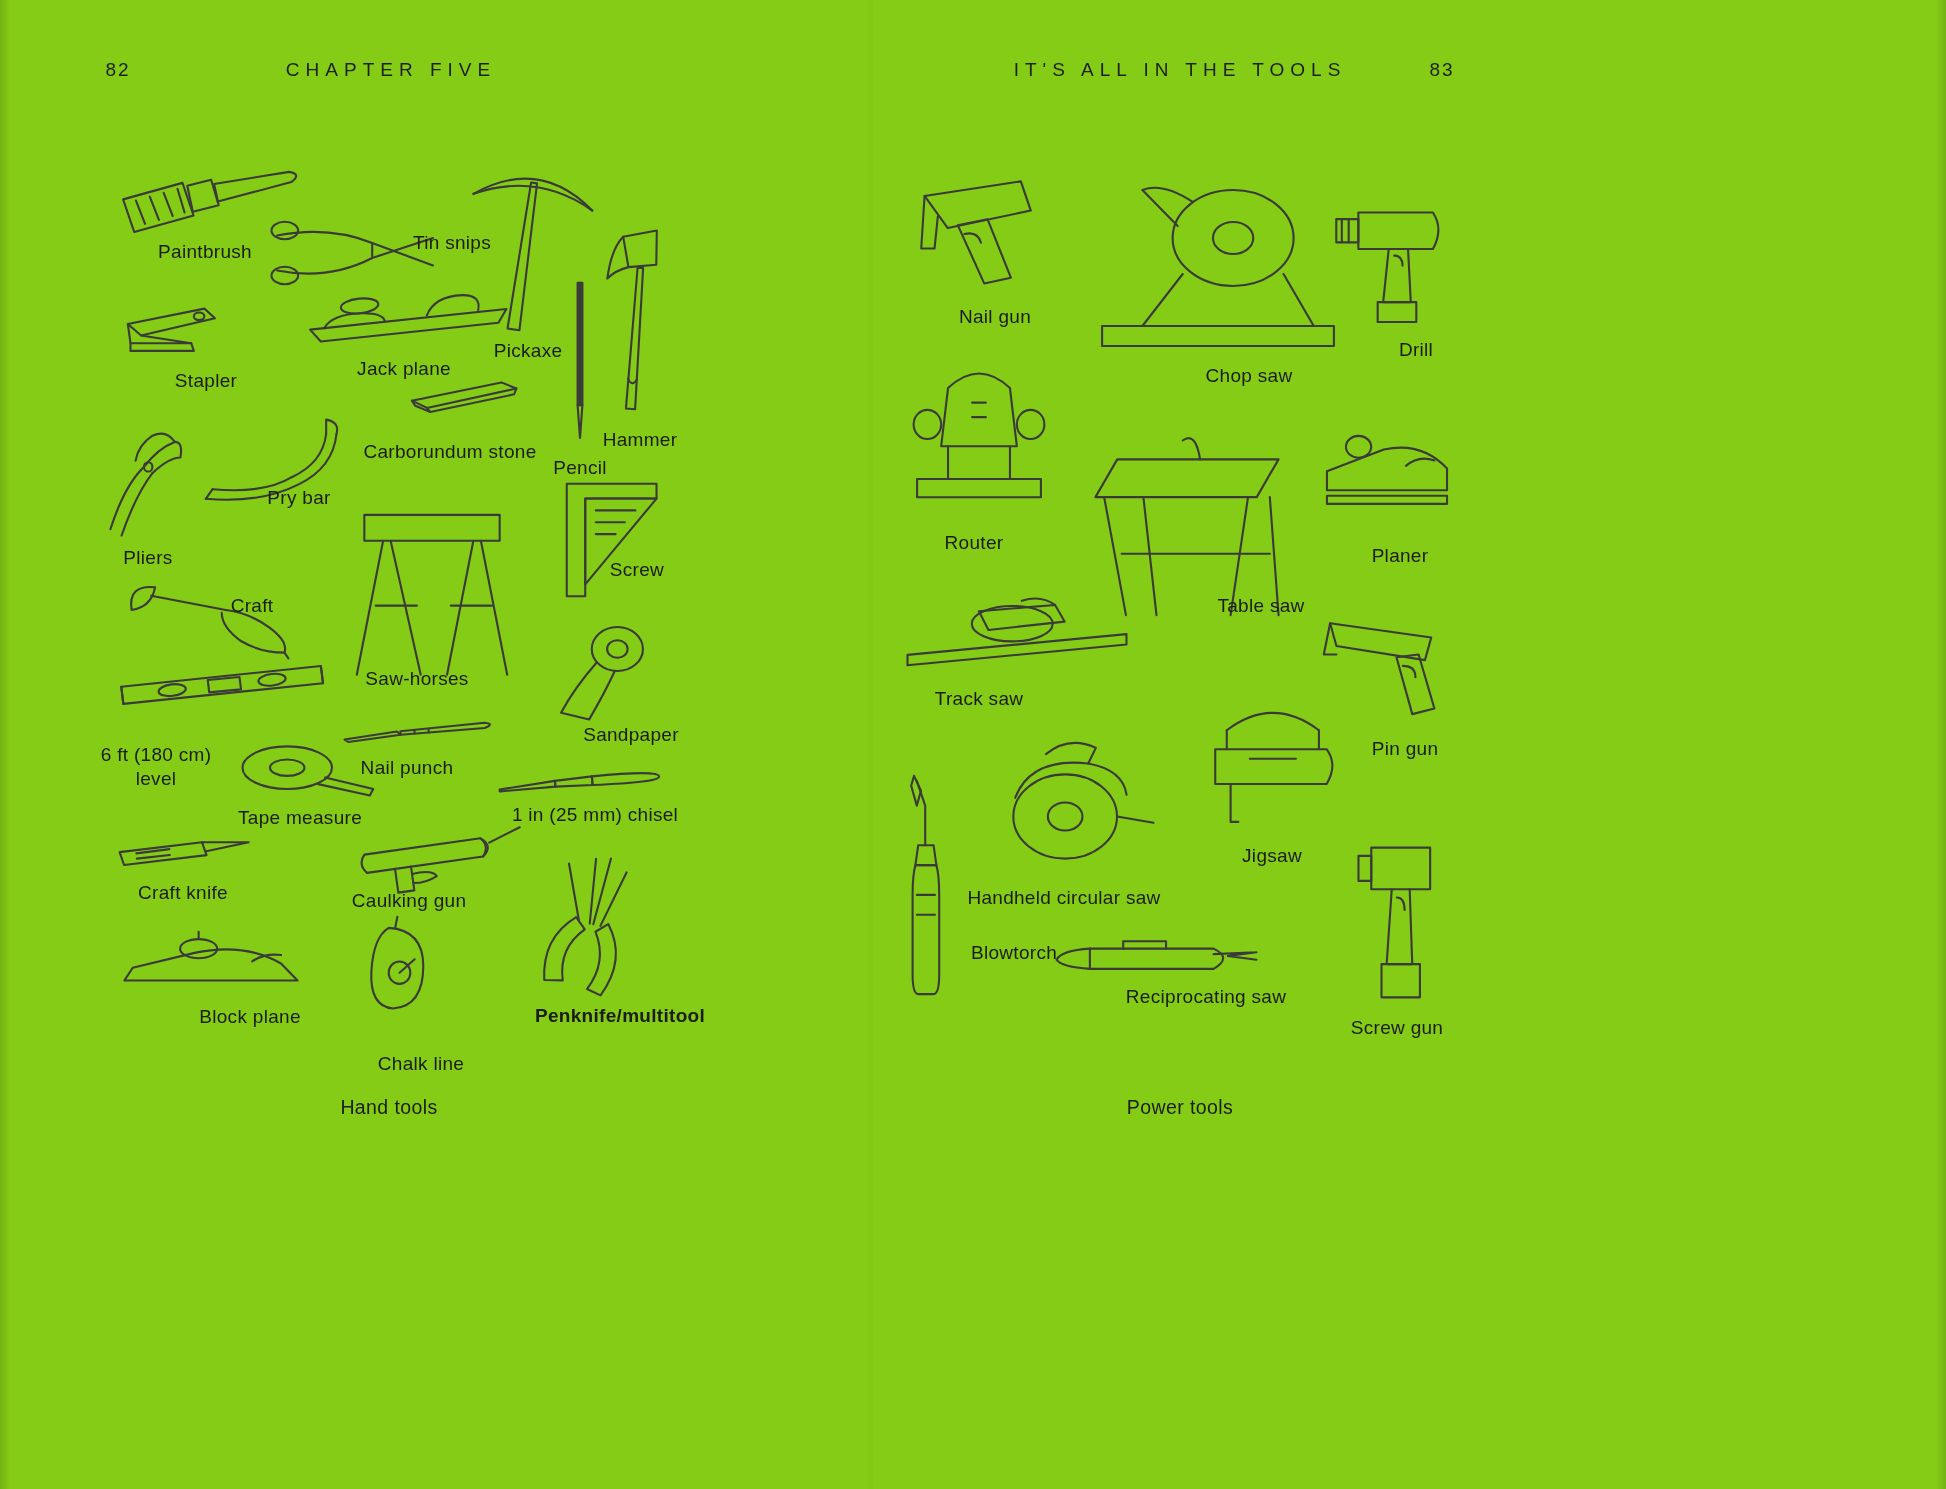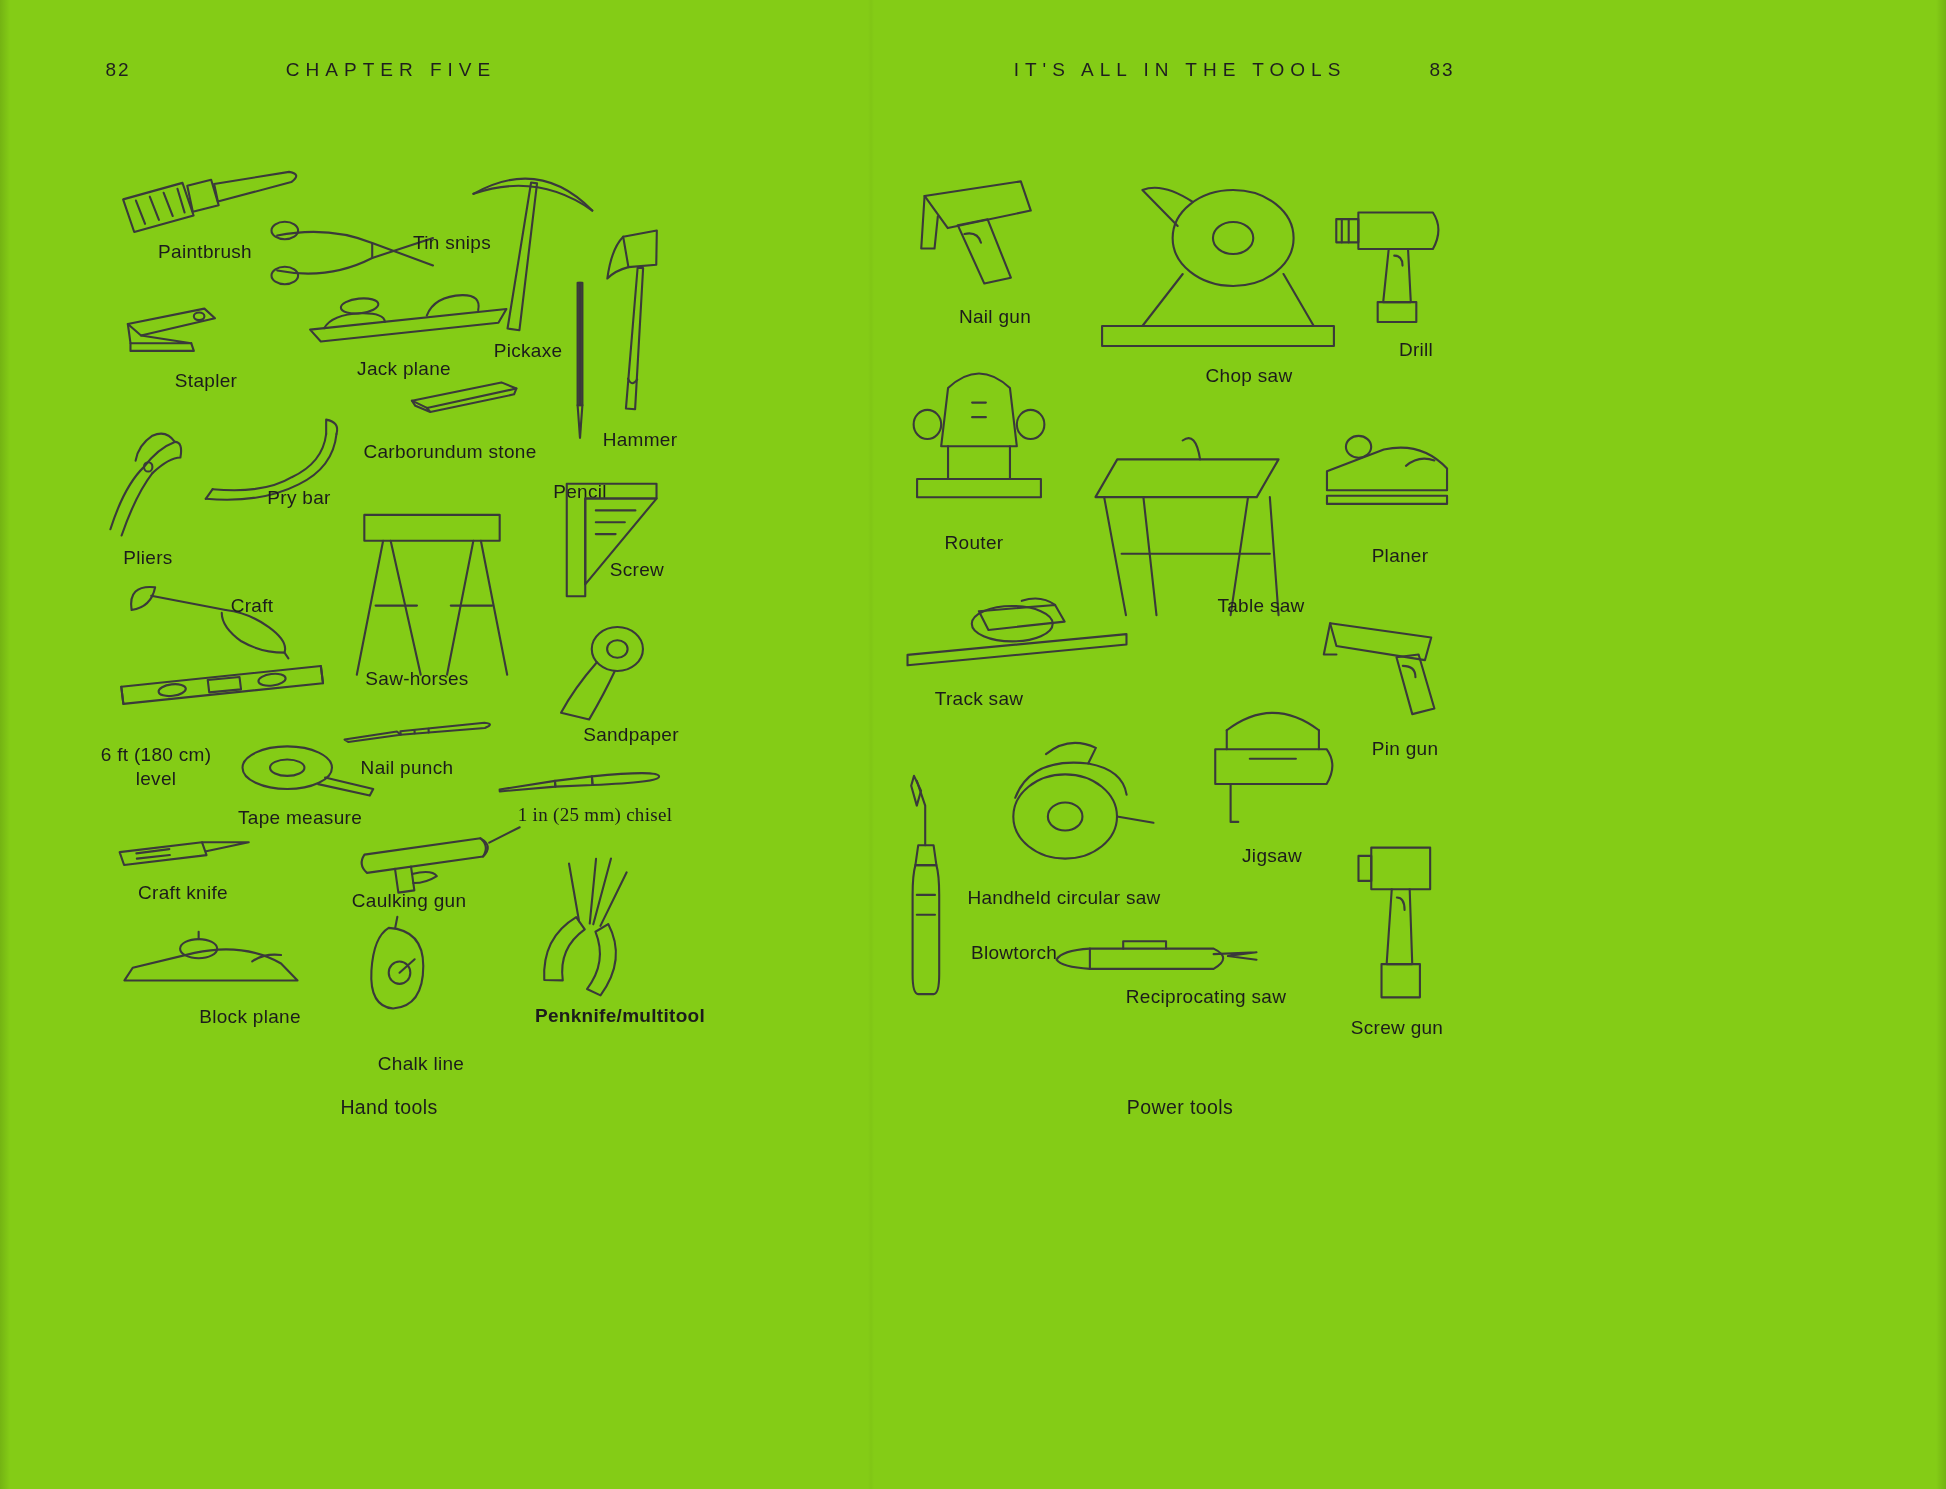--- a/index.html
+++ b/index.html
@@ -84,21 +84,21 @@
         </svg>
       </div>
       <div class="tool-label" style="left: 640px; top: 440px;">Hammer</div>
       <div class="tool-icon" style="left: 560px; top: 272px; width: 40px; height: 180px;">
         <svg viewBox="0 0 100 100" preserveAspectRatio="none" fill="none" stroke="#3a3a3a" stroke-width="2.1" stroke-linecap="round" stroke-linejoin="round">
           <path vector-effect="non-scaling-stroke" d="M44,6 L56,6 L56,74 L50,92 L44,74 Z"></path>
           <path vector-effect="non-scaling-stroke" d="M44,74 L56,74 M50,86 L50,92"></path>
           <path vector-effect="non-scaling-stroke" d="M48,6 L48,74 M52,6 L52,74"></path>
         </svg>
       </div>
-      <div class="tool-label" style="left: 580px; top: 492px;">Pencil</div>
+      <div class="tool-label" style="left: 580px; top: 468px;">Pencil</div>
       <div class="tool-icon" style="left: 392px; top: 370px; width: 142px; height: 55px; transform: rotate(-6deg);">
         <svg viewBox="0 0 100 100" preserveAspectRatio="none" fill="none" stroke="#3a3a3a" stroke-width="2.1" stroke-linecap="round" stroke-linejoin="round">
           <path vector-effect="non-scaling-stroke" d="M14,46 L78,30 L88,44 L24,62 Z"></path>
           <path vector-effect="non-scaling-stroke" d="M14,46 L16,56 L26,70 L24,62 M88,44 L86,54 L26,70"></path>
         </svg>
       </div>
       <div class="tool-label" style="left: 450px; top: 452px;">Carborundum stone</div>
       <div class="tool-icon" style="left: 192px; top: 398px; width: 172px; height: 120px;">
         <svg viewBox="0 0 100 100" preserveAspectRatio="none" fill="none" stroke="#3a3a3a" stroke-width="2.1" stroke-linecap="round" stroke-linejoin="round">
           <path vector-effect="non-scaling-stroke" d="M8,84 Q40,88 62,72 Q82,58 84,30"></path>
@@ -179,21 +179,21 @@
         </svg>
       </div>
       <div class="tool-label" style="left: 300px; top: 818px;">Tape measure</div>
       <div class="tool-icon" style="left: 488px; top: 756px; width: 186px; height: 48px; transform: rotate(-4deg);">
         <svg viewBox="0 0 100 100" preserveAspectRatio="none" fill="none" stroke="#3a3a3a" stroke-width="2.1" stroke-linecap="round" stroke-linejoin="round">
           <path vector-effect="non-scaling-stroke" d="M6,58 L36,48 L36,60 L6,62 Z"></path>
           <path vector-effect="non-scaling-stroke" d="M36,48 L56,44 L56,62 L36,60 Z"></path>
           <path vector-effect="non-scaling-stroke" d="M56,44 Q92,40 92,54 Q92,66 56,62 Z"></path>
         </svg>
       </div>
-      <div class="tool-label" style="left: 595px; top: 815px; font-family: Liberation Serif, serif;">1 in (25 mm) chisel</div>
+      <div class="tool-label" style="left: 595px; top: 815px;">1 in (25 mm) chisel</div>
       <div class="tool-icon" style="left: 103px; top: 816px; width: 166px; height: 66px; transform: rotate(-5deg);">
         <svg viewBox="0 0 100 100" preserveAspectRatio="none" fill="none" stroke="#3a3a3a" stroke-width="2.1" stroke-linecap="round" stroke-linejoin="round">
           <path vector-effect="non-scaling-stroke" d="M10,46 L60,42 L62,62 L12,66 Z"></path>
           <path vector-effect="non-scaling-stroke" d="M60,42 L88,48 L62,56"></path>
           <path vector-effect="non-scaling-stroke" d="M20,50 L40,48 M20,58 L40,57"></path>
         </svg>
       </div>
       <div class="tool-label" style="left: 183px; top: 893px;">Craft knife</div>
       <div class="tool-icon" style="left: 333px; top: 810px; width: 202px; height: 92px; transform: rotate(-8deg);">
         <svg viewBox="0 0 100 100" preserveAspectRatio="none" fill="none" stroke="#3a3a3a" stroke-width="2.1" stroke-linecap="round" stroke-linejoin="round">

